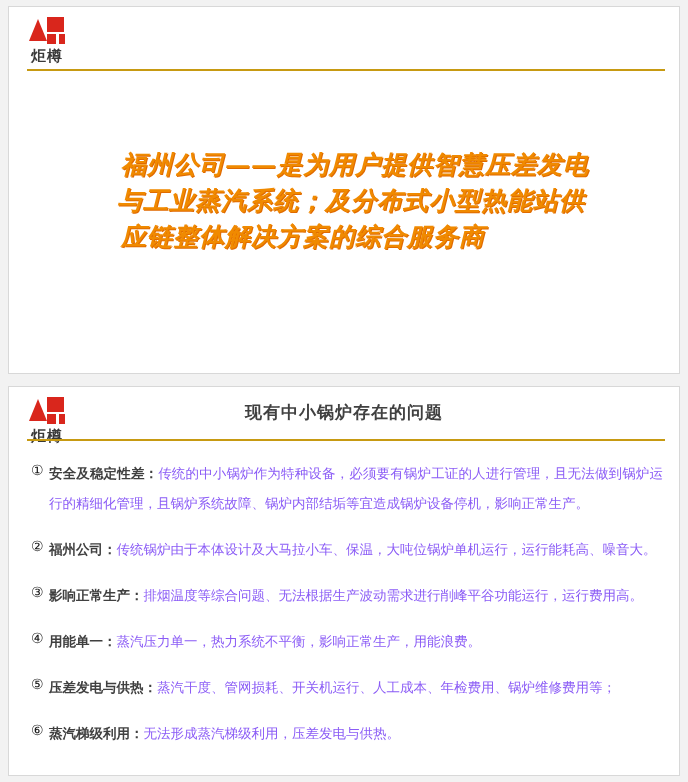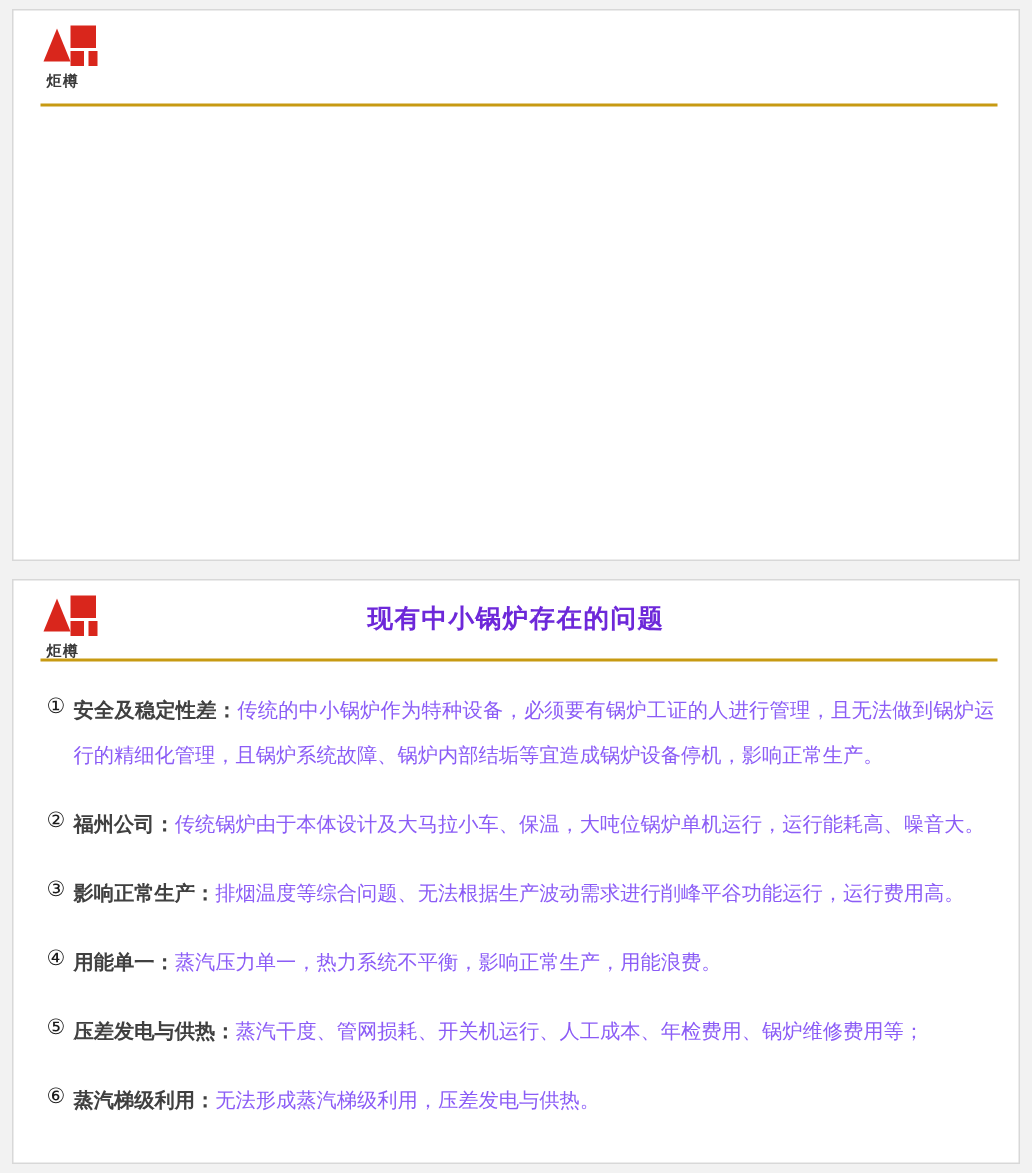--- a/index.html
+++ b/index.html
@@ -72,21 +72,21 @@
     left: 32px;
     top: 17px;
     width: 6px;
     height: 10px;
     background: #d9261c;
   }
   .logo-text {
     position: absolute;
     left: 4px;
     top: 30px;
-    font-size: 10px;
+    font-size: 15px;
     color: #3a3a3a;
     letter-spacing: 1px;
     font-weight: bold;
   }
 
   .header-rule {
     position: absolute;
     height: 2px;
     background: #c79a12;
   }
@@ -112,21 +112,21 @@
 
   
   .slide-title {
     position: absolute;
     left: 0;
     top: 14px;
     width: 100%;
     text-align: center;
     font-size: 17px;
     font-weight: bold;
-    color: #6d28d9;
+    color: #404040;
     letter-spacing: 1px;
   }
 
   .bullets {
     position: absolute;
     left: 22px;
     top: 72px;
     right: 16px;
   }
   .bullet {
@@ -166,20 +166,25 @@
         <span class="logo-red-a"></span>
         <span class="logo-red-b"></span>
         <span class="logo-red-c"></span>
         <span class="logo-red-d"></span>
       </div>
       <div class="logo-text">炬樽</div>
     </div>
 
     <div class="header-rule"></div>
 
+    <div class="art-title">
+      <div class="l1">福州公司——是为用户提供智慧压差发电</div>
+      <div class="l2">与工业蒸汽系统；及分布式小型热能站供</div>
+      <div class="l3">应链整体解决方案的综合服务商</div>
+    </div>
 
   </section>
 
   <section class="slide" id="slide2">
 
     <div class="logo-block">
       <div class="logo-mark">
         <span class="logo-red-a"></span>
         <span class="logo-red-b"></span>
         <span class="logo-red-c"></span>

